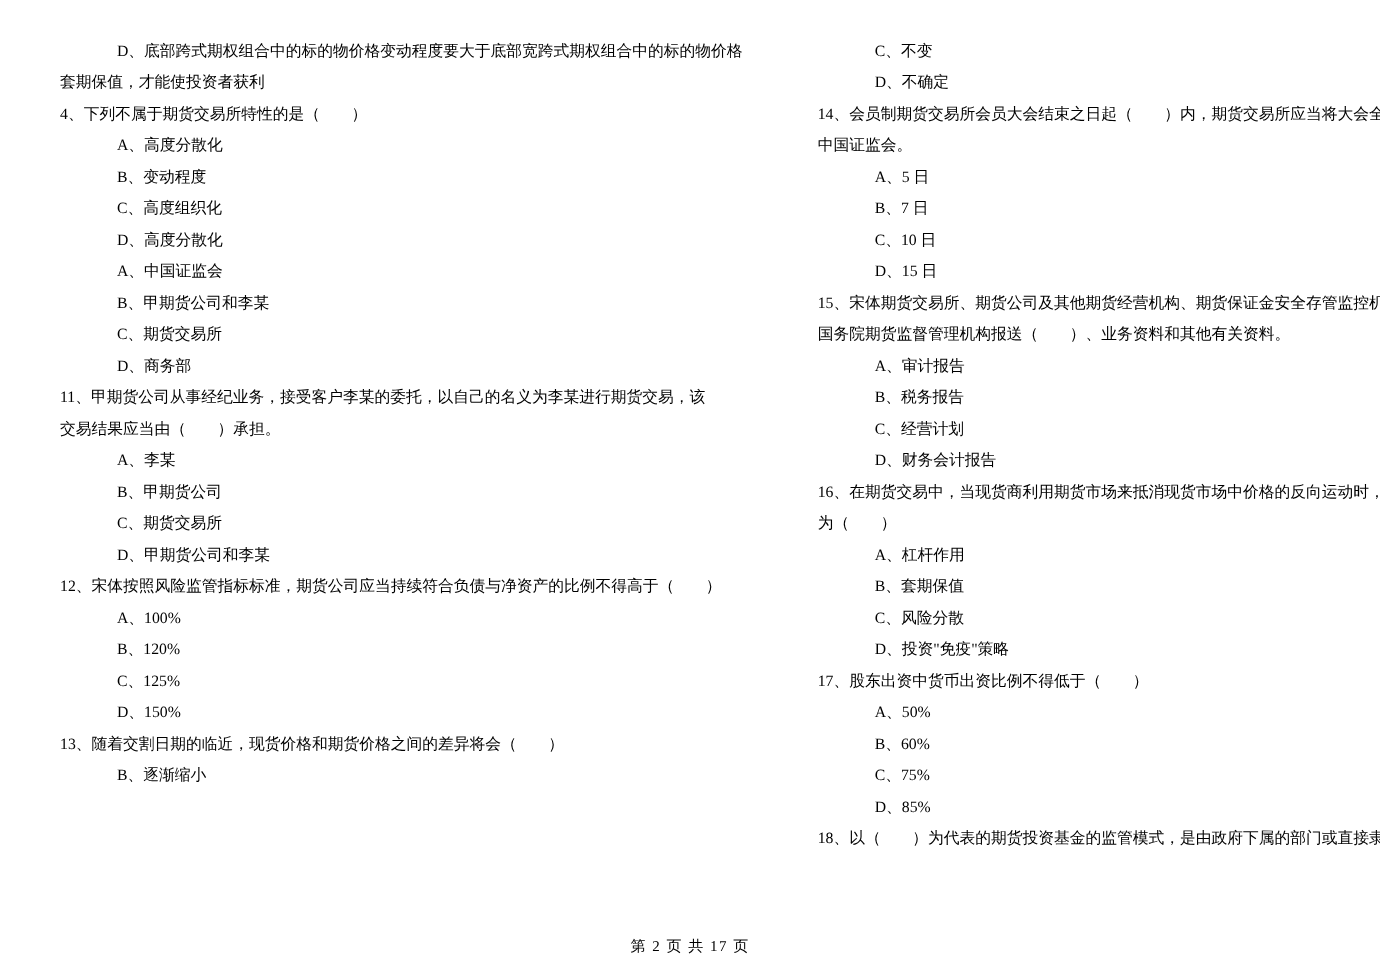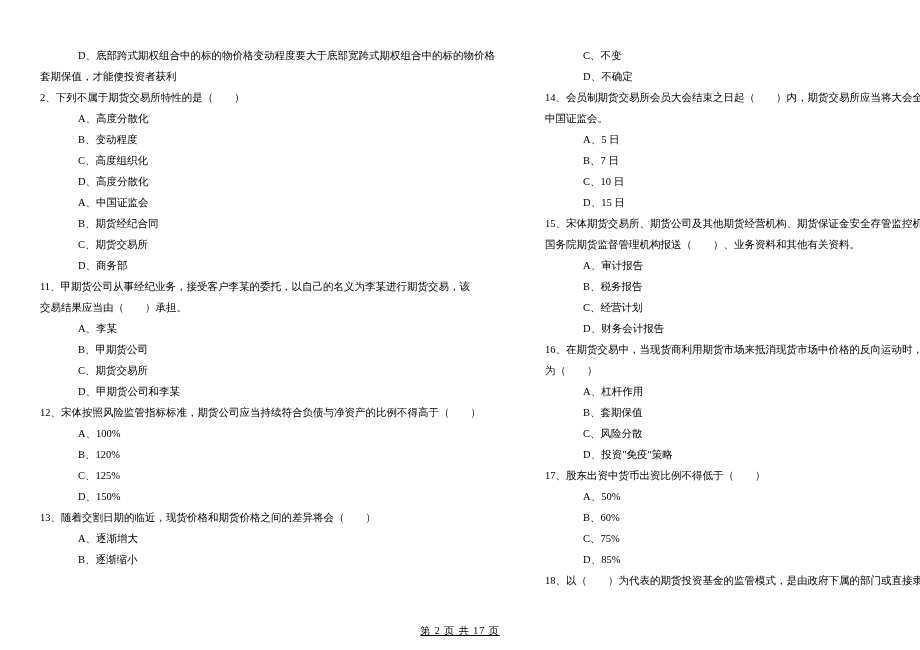--- a/index.html
+++ b/index.html
@@ -14,21 +14,21 @@
       font-family: "SimSun", "宋体", serif;
       font-size: 10.5px;
       color: #000000;
       position: relative;
       overflow: hidden;
     }
     .page-container {
       display: flex;
       width: 100%;
       height: 100%;
-      padding: 45px 40px 30px 40px;
+      padding: 24px 40px 30px 40px;
     }
     .column {
       flex: 1;
       line-height: 2.0;
     }
     .column-left {
       padding-right: 25px;
     }
     .column-right {
       padding-left: 25px;
@@ -48,52 +48,50 @@
     }
     .footer {
       position: absolute;
       bottom: 12px;
       left: 0;
       width: 100%;
       text-align: center;
       font-size: 10px;
       color: #000;
       letter-spacing: 1px;
-      text-decoration: underline;
     }
   </style>
 </head>
 <body>
 
 <div class="page-container">
   <div class="column column-left">
     <div class="line indent-sub">D、底部跨式期权组合中的标的物价格变动程度要大于底部宽跨式期权组合中的标的物价格</div>
     <div class="line indent-q">套期保值，才能使投资者获利</div>
-    <div class="line indent-q">2、下列不属于期货交易所特性的是（　　）</div>
+    <div class="line indent-q">4、下列不属于期货交易所特性的是（　　）</div>
     <div class="line indent-opt">A、高度分散化</div>
     <div class="line indent-opt">B、变动程度</div>
     <div class="line indent-opt">C、高度组织化</div>
     <div class="line indent-opt">D、高度分散化</div>
     <div class="line indent-opt">A、中国证监会</div>
-    <div class="line indent-opt">B、期货经纪合同</div>
+    <div class="line indent-opt">B、甲期货公司和李某</div>
     <div class="line indent-opt">C、期货交易所</div>
     <div class="line indent-opt">D、商务部</div>
     <div class="line indent-q">11、甲期货公司从事经纪业务，接受客户李某的委托，以自己的名义为李某进行期货交易，该</div>
     <div class="line indent-q">交易结果应当由（　　）承担。</div>
     <div class="line indent-opt">A、李某</div>
     <div class="line indent-opt">B、甲期货公司</div>
     <div class="line indent-opt">C、期货交易所</div>
     <div class="line indent-opt">D、甲期货公司和李某</div>
     <div class="line indent-q">12、宋体按照风险监管指标标准，期货公司应当持续符合负债与净资产的比例不得高于（　　）</div>
     <div class="line indent-opt">A、100%</div>
     <div class="line indent-opt">B、120%</div>
     <div class="line indent-opt">C、125%</div>
     <div class="line indent-opt">D、150%</div>
     <div class="line indent-q">13、随着交割日期的临近，现货价格和期货价格之间的差异将会（　　）</div>
-    <div class="line indent-opt">A、逐渐增大</div>
     <div class="line indent-opt">B、逐渐缩小</div>
   </div>
 
   <div class="column column-right">
     <div class="line indent-opt">C、不变</div>
     <div class="line indent-opt">D、不确定</div>
     <div class="line indent-q">14、会员制期货交易所会员大会结束之日起（　　）内，期货交易所应当将大会全部文件报告</div>
     <div class="line indent-q">中国证监会。</div>
     <div class="line indent-opt">A、5 日</div>
     <div class="line indent-opt">B、7 日</div>

